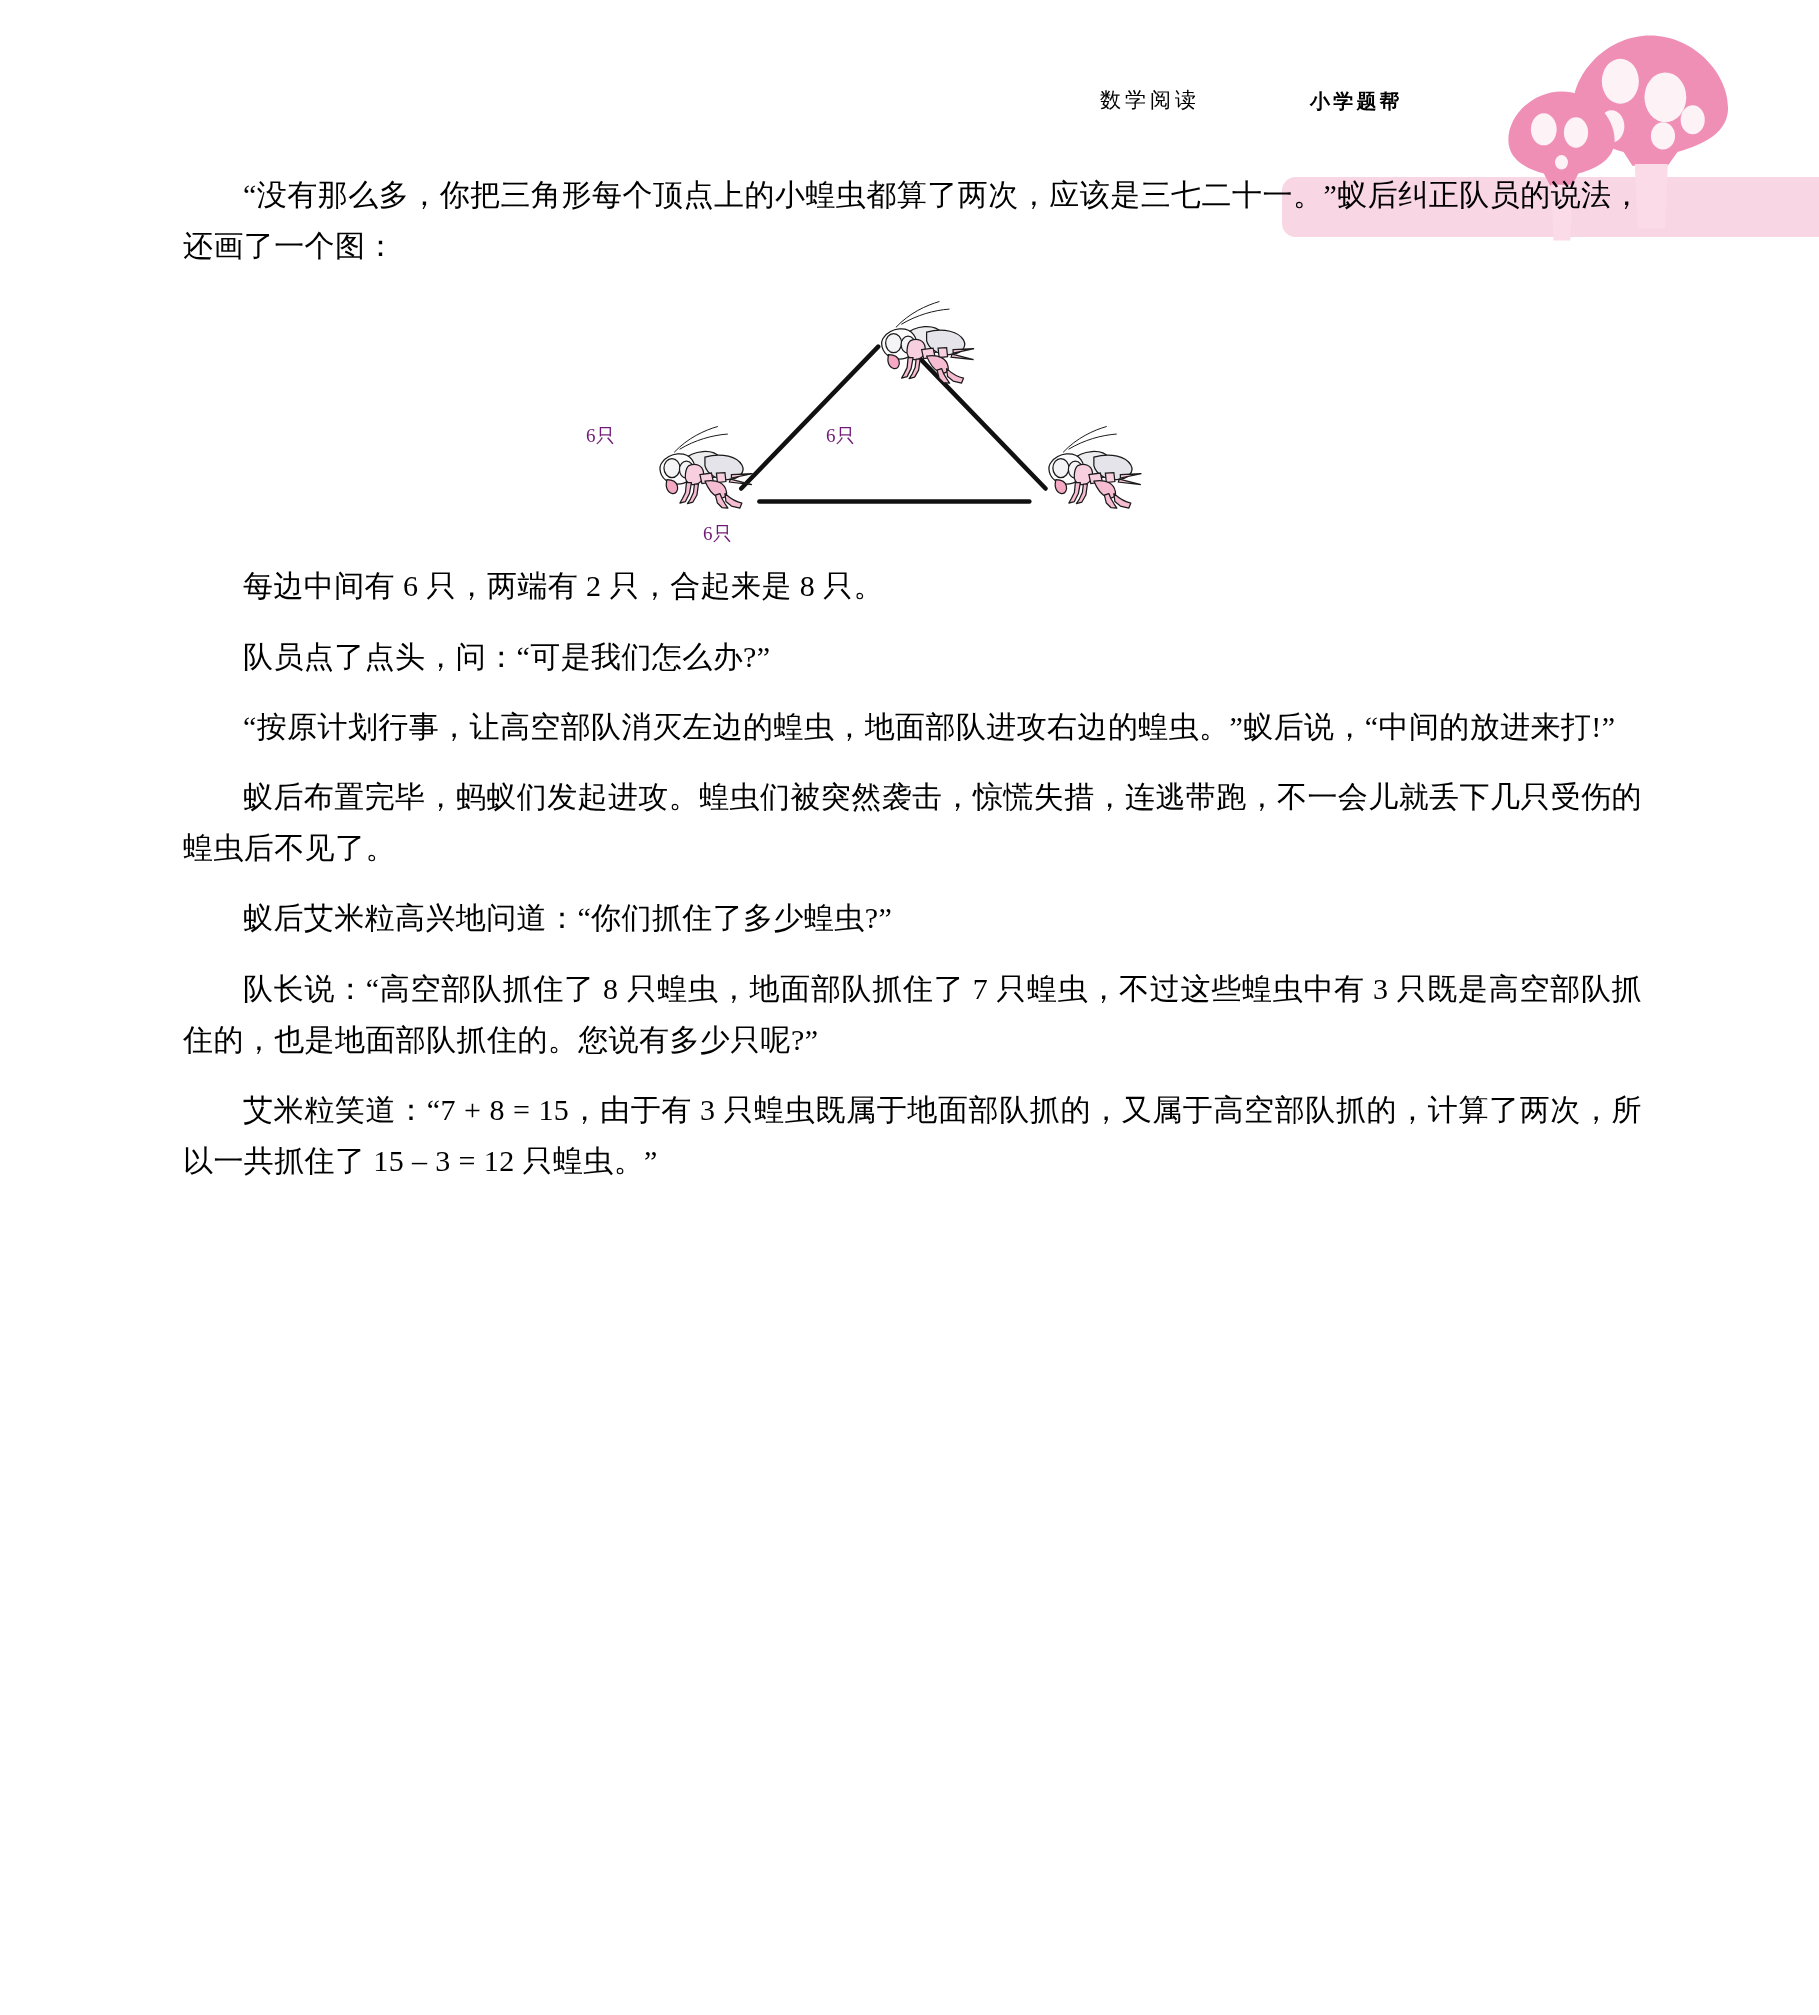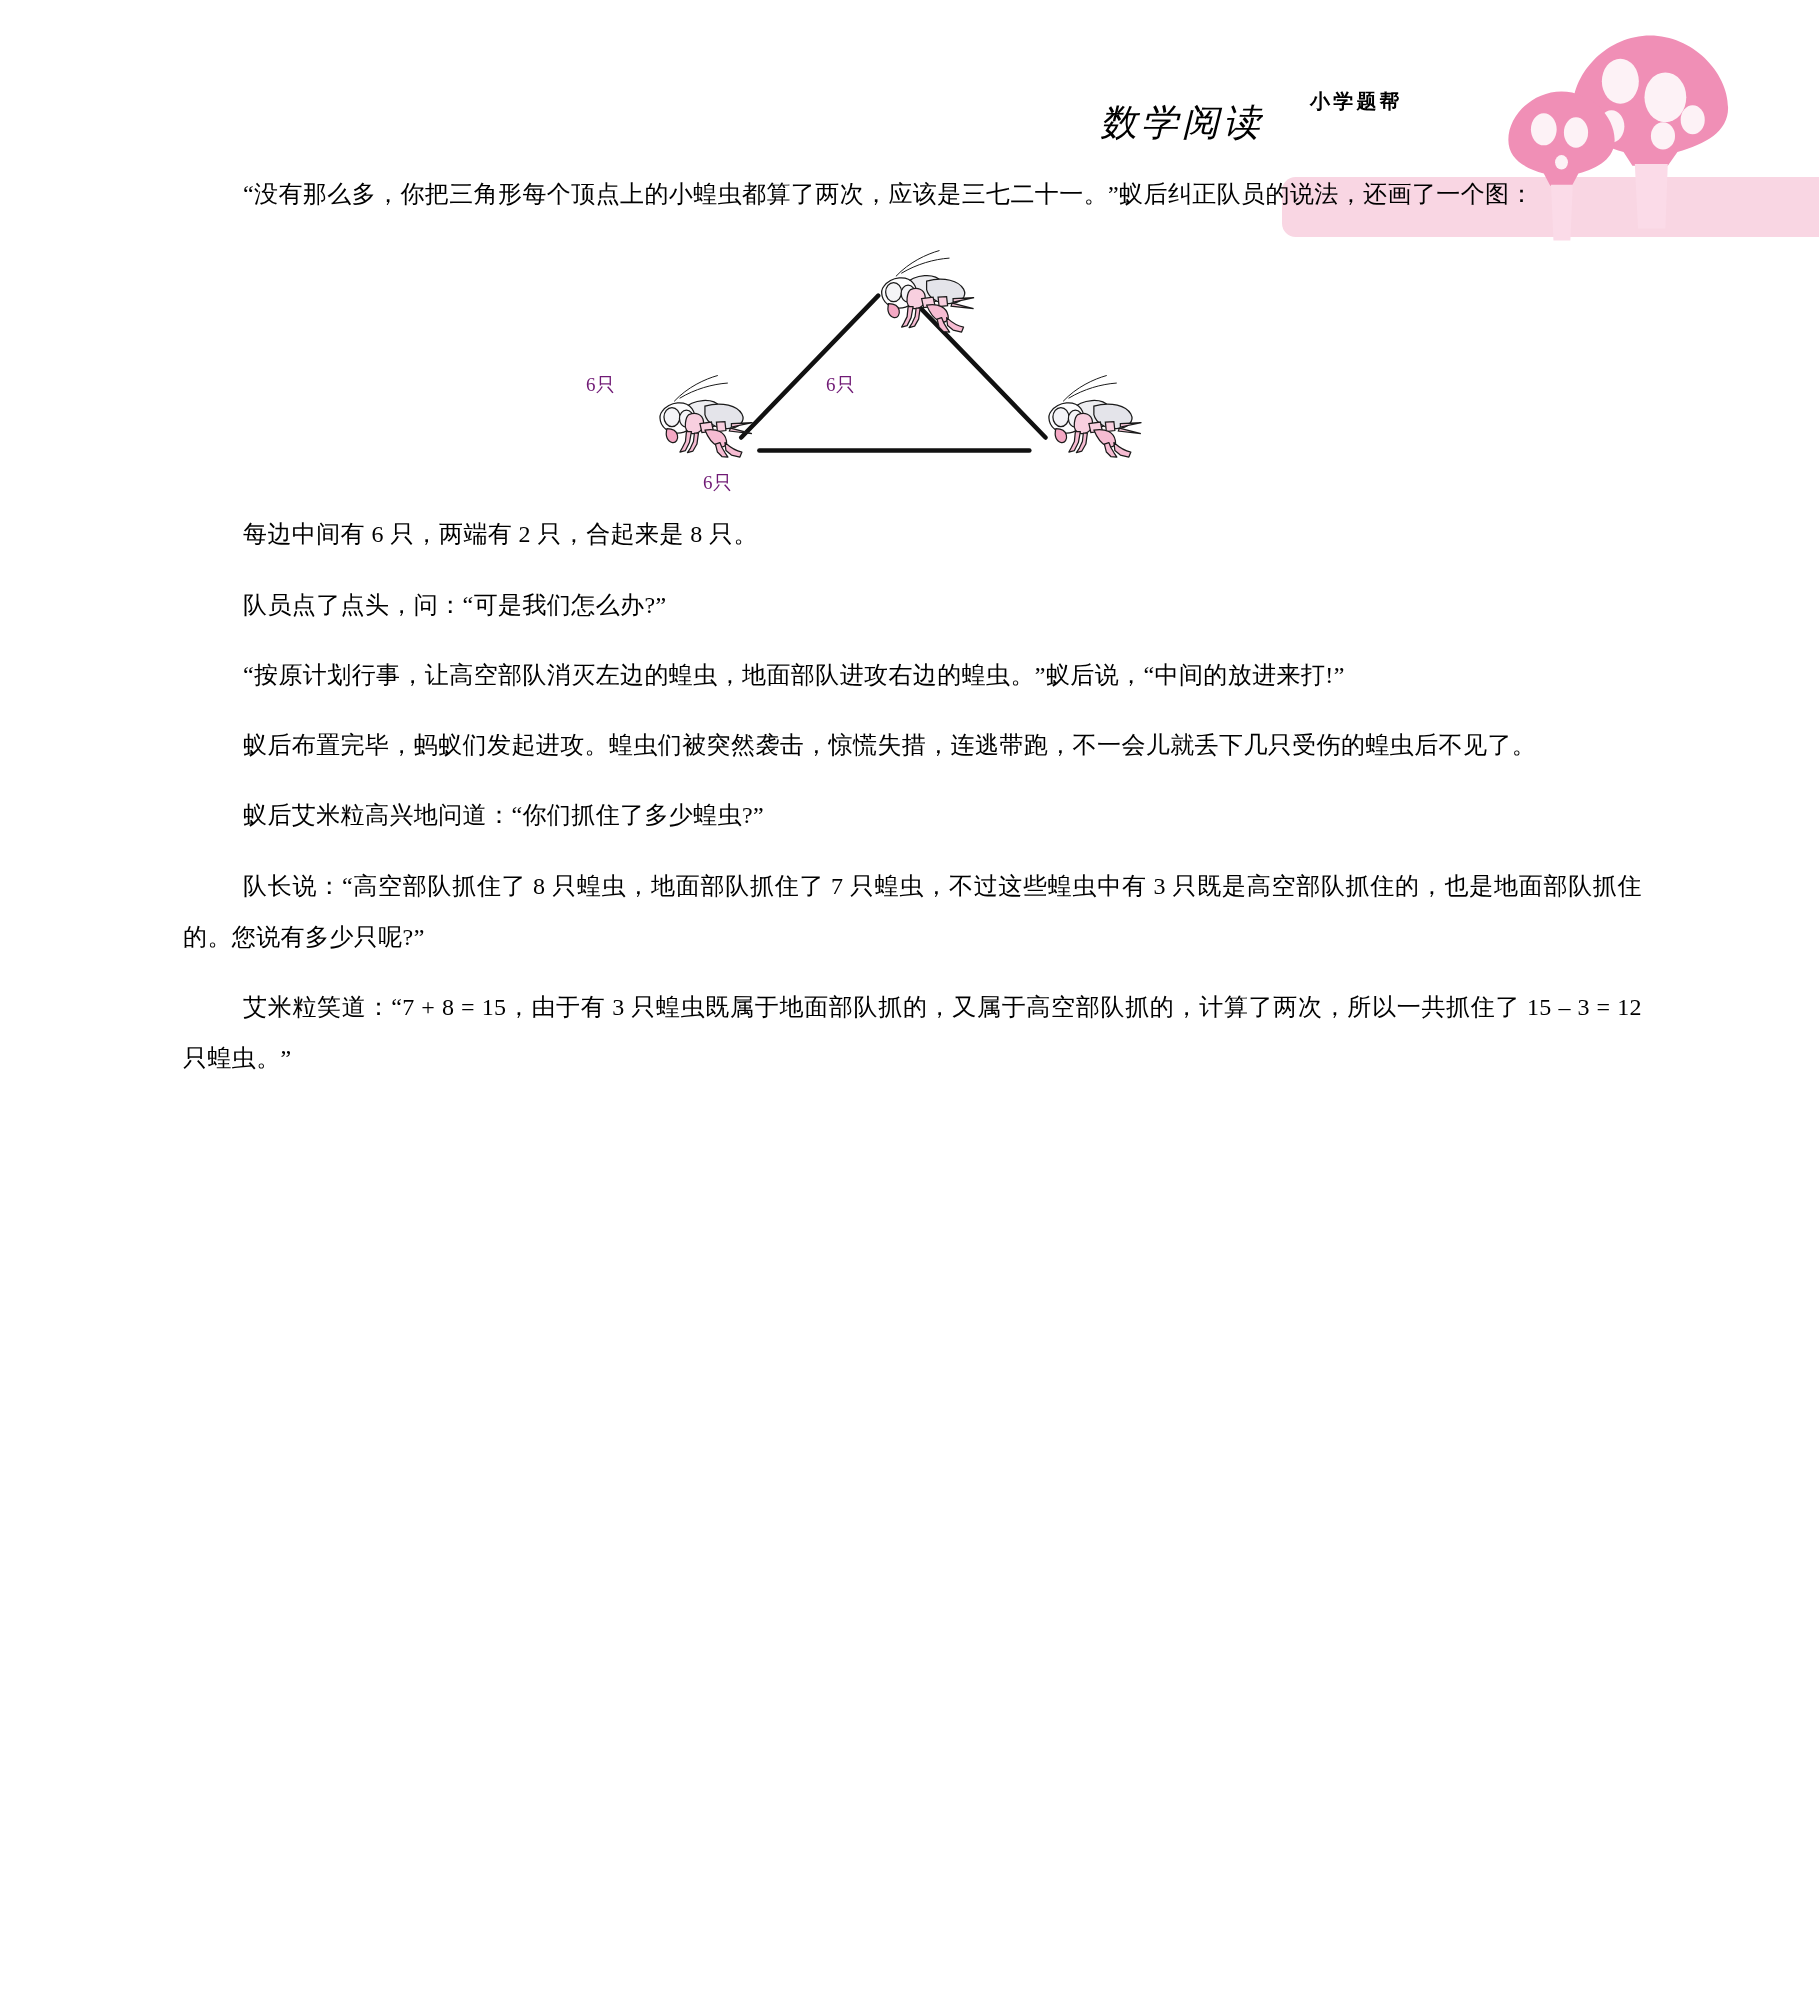--- a/index.html
+++ b/index.html
@@ -29,26 +29,25 @@
     left: 1282px;
     top: 108px;
     width: 540px;
     height: 60px;
     background: #f9d6e3;
     border-radius: 13.7px 0 0 13.7px;
   }
   .header-title {
     position: absolute;
     left: 1100px;
-    top: 29px;
-    font-size: 37px;
+    top: 17px;
+    font-size: 21px;
     letter-spacing: 4px;
     color: #000000;
     white-space: nowrap;
-    font-style: italic;
   }
   .header-sub {
     position: absolute;
     left: 1310px;
     top: 19.3px;
     font-size: 20px;
     letter-spacing: 3.2px;
     color: #000000;
     white-space: nowrap;
     font-weight: bold;
@@ -61,21 +60,21 @@
 
   
   .content {
     position: absolute;
     left: 183px;
     top: 169px;
     width: 1459px;
   }
   p.para {
     margin: 0 0 0 0;
-    font-size: 24px;
+    font-size: 30px;
     line-height: 51px;
     color: #000000;
     text-align: justify;
     text-justify: inter-character;
     letter-spacing: 0.4px;
     text-indent: 60px;
   }
   p.para + p.para { margin-top: 19.3px; }
 
   

